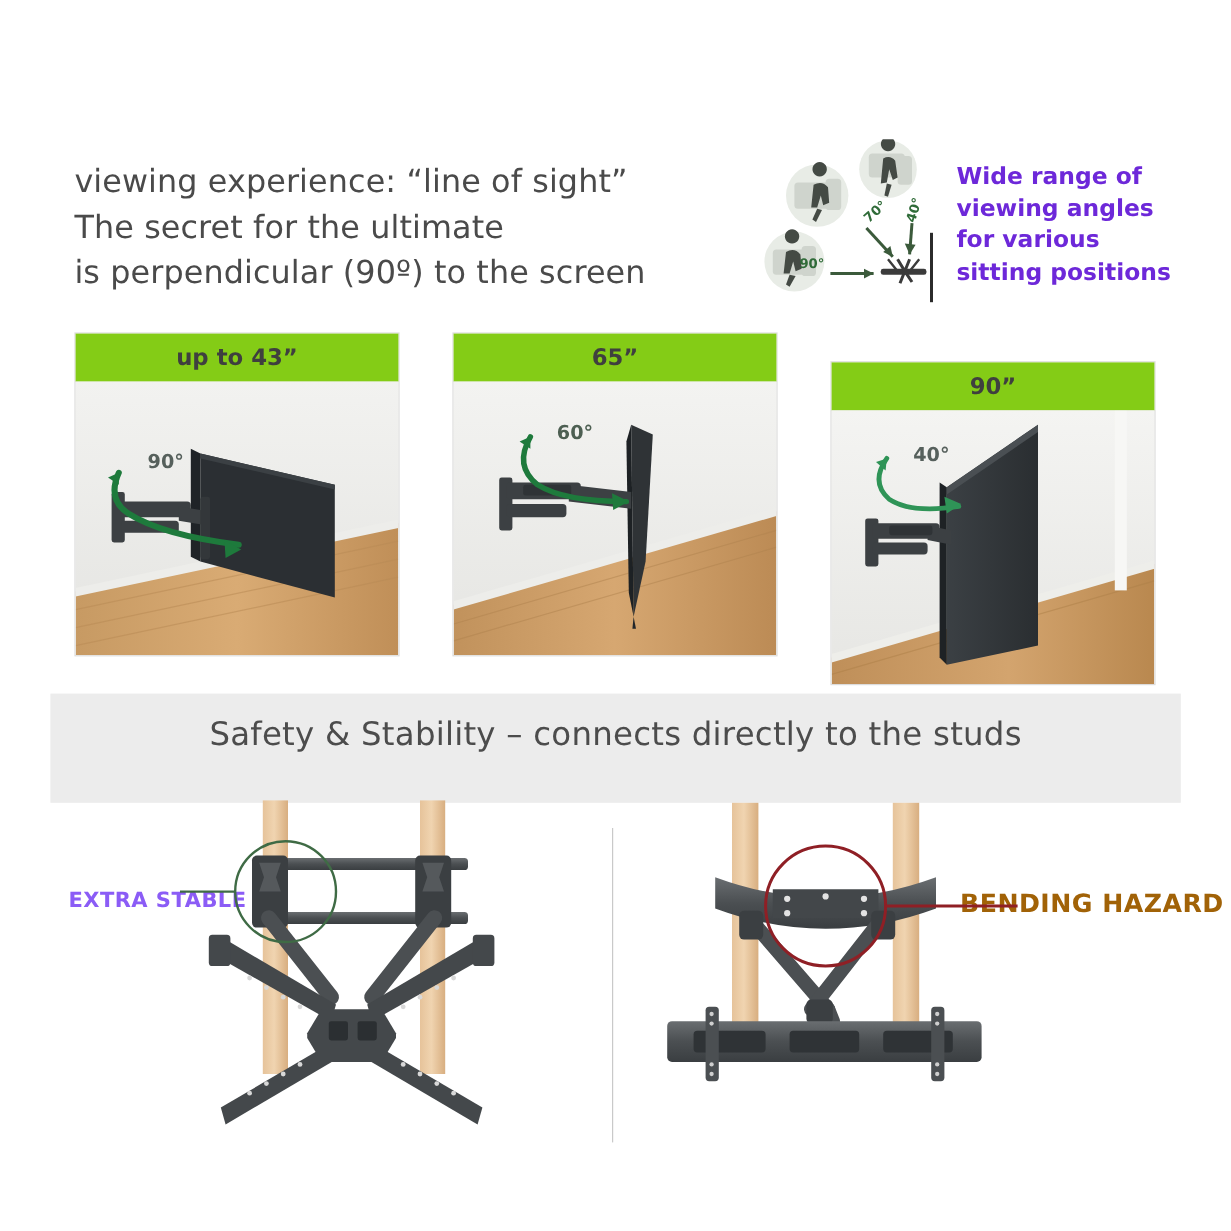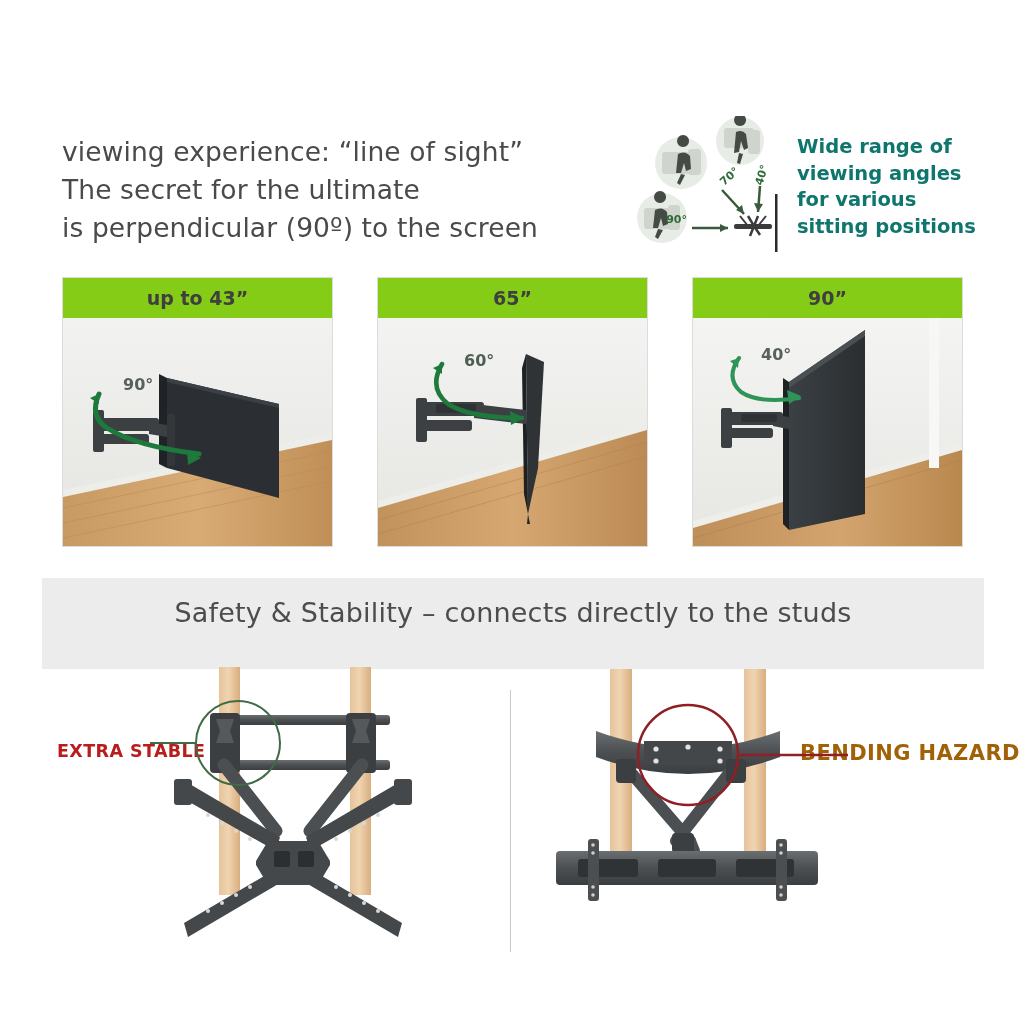--- a/index.html
+++ b/index.html
@@ -17,38 +17,38 @@
     position:absolute;left:62px;top:133px;width:520px;
     font-size:26.5px;line-height:38px;color:#4a4a4a;
     letter-spacing:.1px;
   }
   .headline div{white-space:nowrap;}
 
   
   .blurb{
     position:absolute;left:797px;top:134px;width:200px;
     font-size:19.5px;line-height:26.5px;font-weight:bold;
-    color:#0f766e;
+    color:#6d28d9;
   }
   .blurb div{white-space:nowrap;}
 
   
   .cluster{position:absolute;left:636px;top:116px;width:150px;height:136px;}
   .cluster svg{display:block;}
 
   
   .panels{position:absolute;left:0;top:277px;width:1026px;height:272px;}
   .panel{
     position:absolute;top:0;width:271px;height:270px;
     background:#ffffff;border:1px solid #dcdcdc;
     box-sizing:border-box;
   }
   .panel.p1{left:62px;}
   .panel.p2{left:377px;}
-  .panel.p3{left:692px;}
+  .panel.p3{left:692px;margin-top:24px;}
   .panel-title{
     position:absolute;left:0;top:0;width:100%;height:40px;
     line-height:40px;text-align:center;
     font-size:19px;font-weight:bold;color:#3f3f3f;
     background:#84cc16;
   }
   .panel-photo{
     position:absolute;left:0;top:40px;width:100%;height:228px;
     overflow:hidden;background:#e9e9e7;
   }
@@ -66,21 +66,21 @@
   }
 
   
   .bottom{position:absolute;left:0;top:655px;width:1026px;height:300px;}
   .divider{
     position:absolute;left:510px;top:35px;width:1px;height:262px;
     background:#c9c9c9;
   }
   .cal-left{
     position:absolute;left:57px;top:86px;
-    font-size:17.5px;font-weight:bold;color:#b91c1c;
+    font-size:17.5px;font-weight:bold;color:#8b5cf6;
     letter-spacing:.4px;white-space:nowrap;
   }
   .cal-right{
     position:absolute;left:800px;top:86px;
     font-size:21px;font-weight:bold;color:#a16207;
     letter-spacing:.4px;white-space:nowrap;
   }
   .diag{position:absolute;top:0;}
   .diag.left{left:150px;}
   .diag.right{left:548px;}

